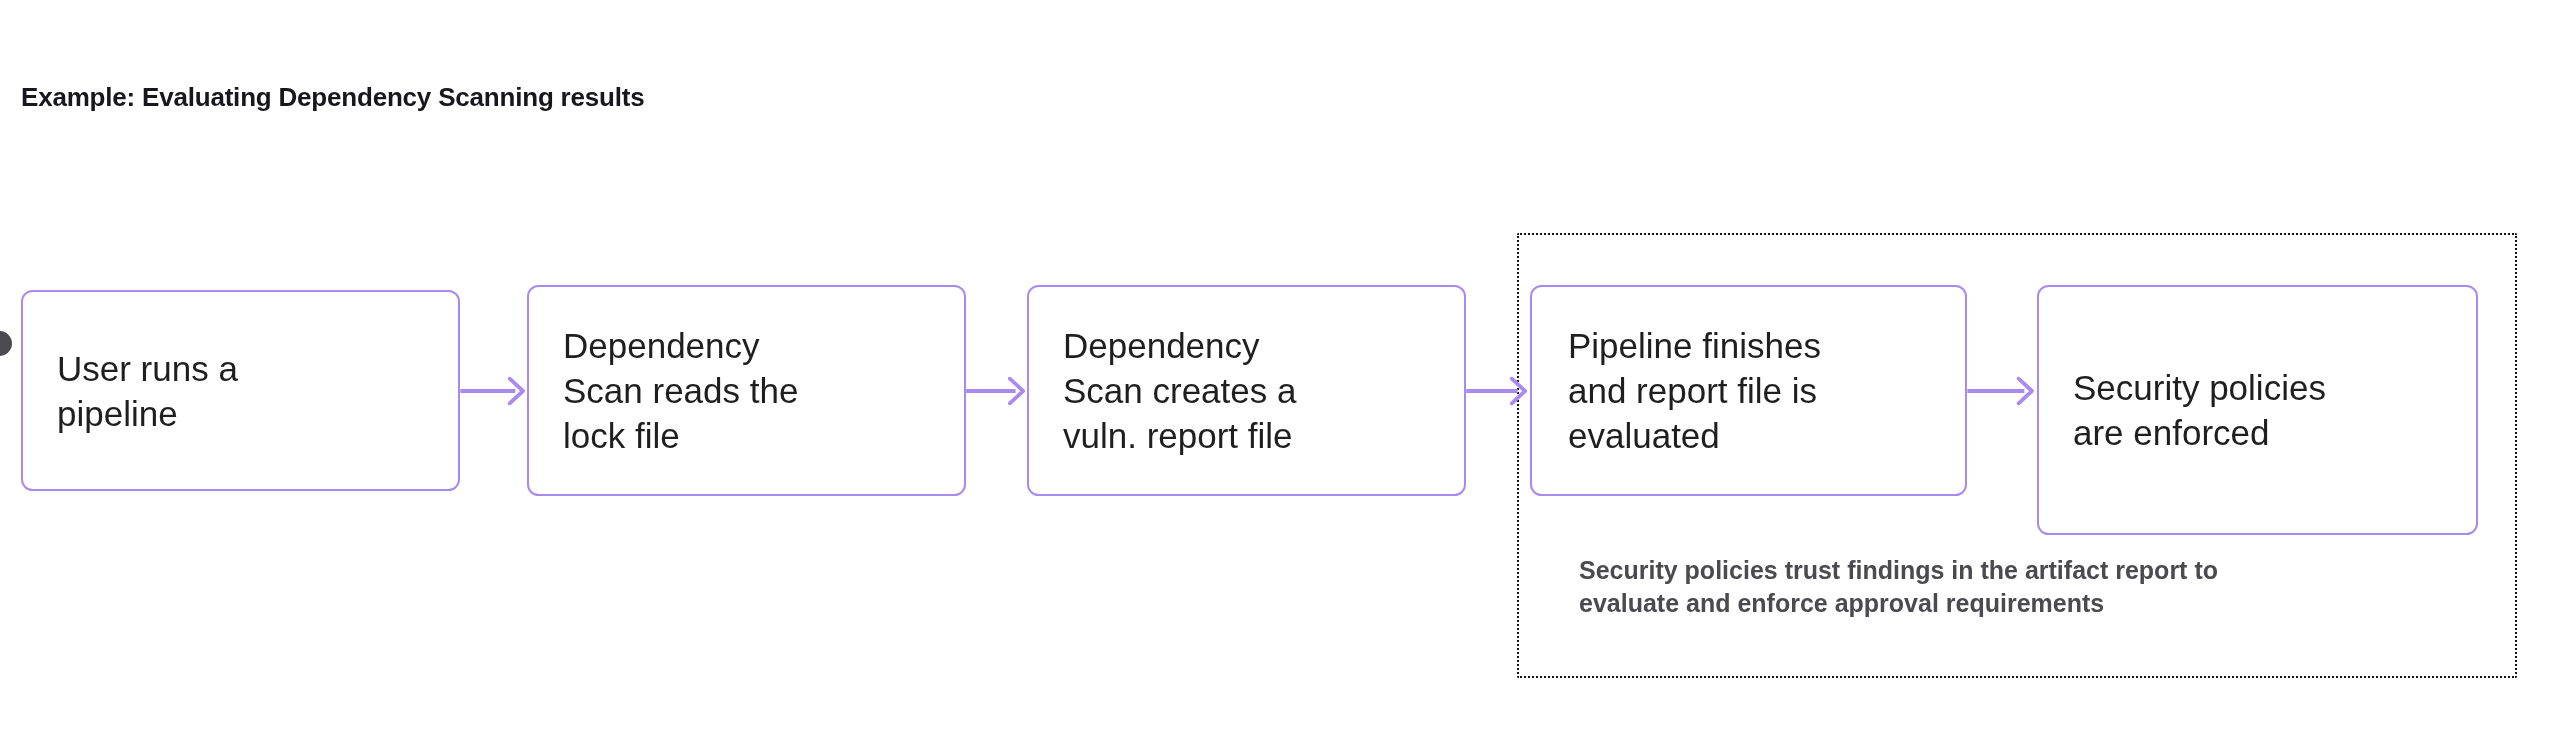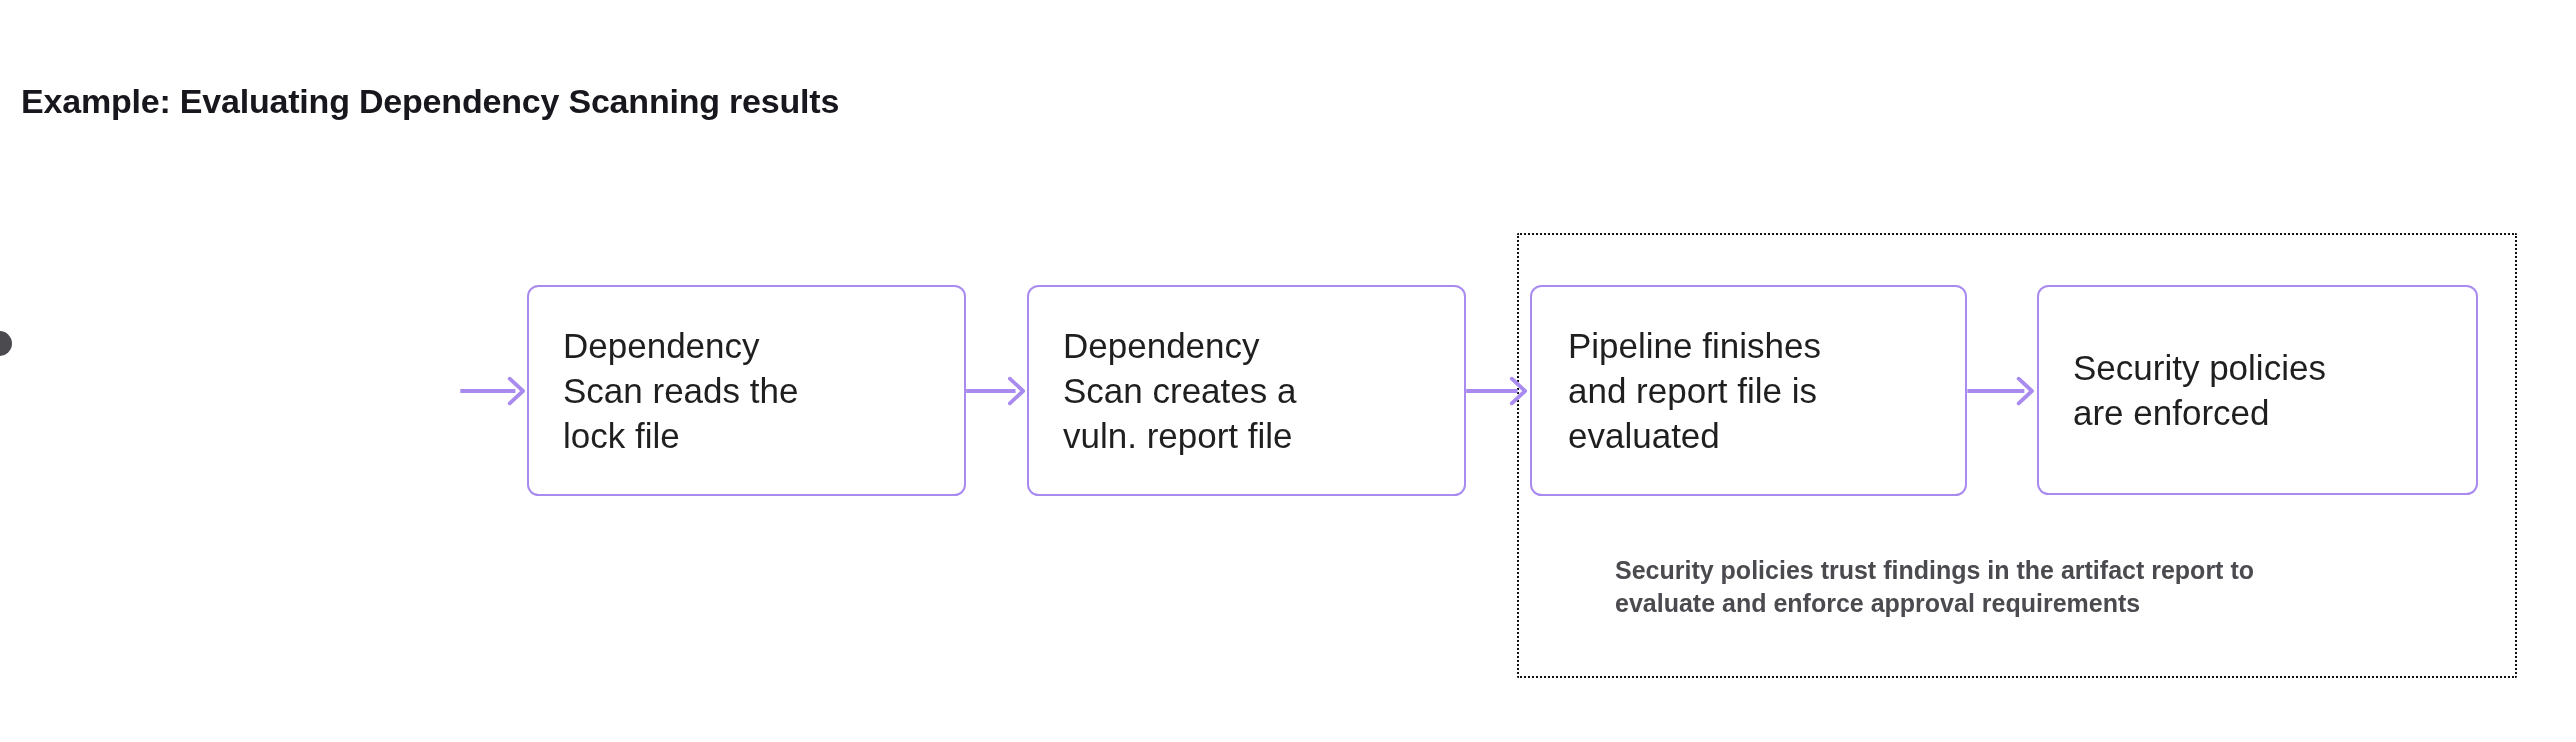--- a/index.html
+++ b/index.html
@@ -13,21 +13,21 @@
     font-family: "Liberation Sans", sans-serif;
     position: relative;
     overflow: hidden;
   }
 
   
   .page-title {
     position: absolute;
     left: 21px;
     top: 82px;
-    font-size: 34px;
+    font-size: 26px;
     font-weight: bold;
     color: #18171d;
     letter-spacing: -0.2px;
     white-space: nowrap;
   }
 
   
   .diagram {
     position: absolute;
     left: 0;
@@ -64,21 +64,21 @@
     line-height: 45px;
     color: #1f1f1f;
     font-weight: 400;
     white-space: pre-line;
   }
 
   .node-1 { left: 21px;   top: 290px; width: 439px; height: 201px; }
   .node-2 { left: 527px;  top: 285px; width: 439px; height: 211px; }
   .node-3 { left: 1027px; top: 285px; width: 439px; height: 211px; }
   .node-4 { left: 1530px; top: 285px; width: 437px; height: 211px; padding-left: 36px; }
-  .node-5 { left: 2037px; top: 285px; width: 441px; height: 210px; }
+  .node-5 { left: 2037px; top: 285px; width: 441px; height: 250px; }
 
   
   .group-box {
     position: absolute;
     left: 1517px;
     top: 233px;
     width: 1000px;
     height: 445px;
     box-sizing: border-box;
     border: 2.9px dotted #111111;
@@ -88,21 +88,20 @@
   .group-caption {
     position: absolute;
     left: 1579px;
     top: 554px;
     width: 891px;
     font-size: 25px;
     line-height: 33px;
     font-weight: bold;
     color: #4a4a4f;
     white-space: pre-line;
-    margin-left: 36px;
   }
 
   
   .arrow {
     position: absolute;
     height: 38px;
     overflow: visible;
   }
   .arrow svg { display: block; overflow: visible; }
 
@@ -115,20 +114,24 @@
 <body>
 
 <div class="page-title">Example: Evaluating Dependency Scanning results</div>
 
 <div class="diagram">
 
   <div class="group-box"></div>
 
   <div class="start-dot"></div>
 
+  <div class="node node-1">
+    <span class="node-label">User runs a
+pipeline</span>
+  </div>
 
   <div class="arrow arrow-1">
     <svg width="69" height="38" viewBox="0 0 72 40" fill="none">
       <path d="M0 20 H58" stroke="#a98bf0" stroke-width="4" stroke-linecap="butt"></path>
       <path d="M52 7 L66 20 L52 33" stroke="#a98bf0" stroke-width="4" fill="none" stroke-linecap="round" stroke-linejoin="round"></path>
     </svg>
   </div>
 
   <div class="node node-2">
     <span class="node-label">Dependency

